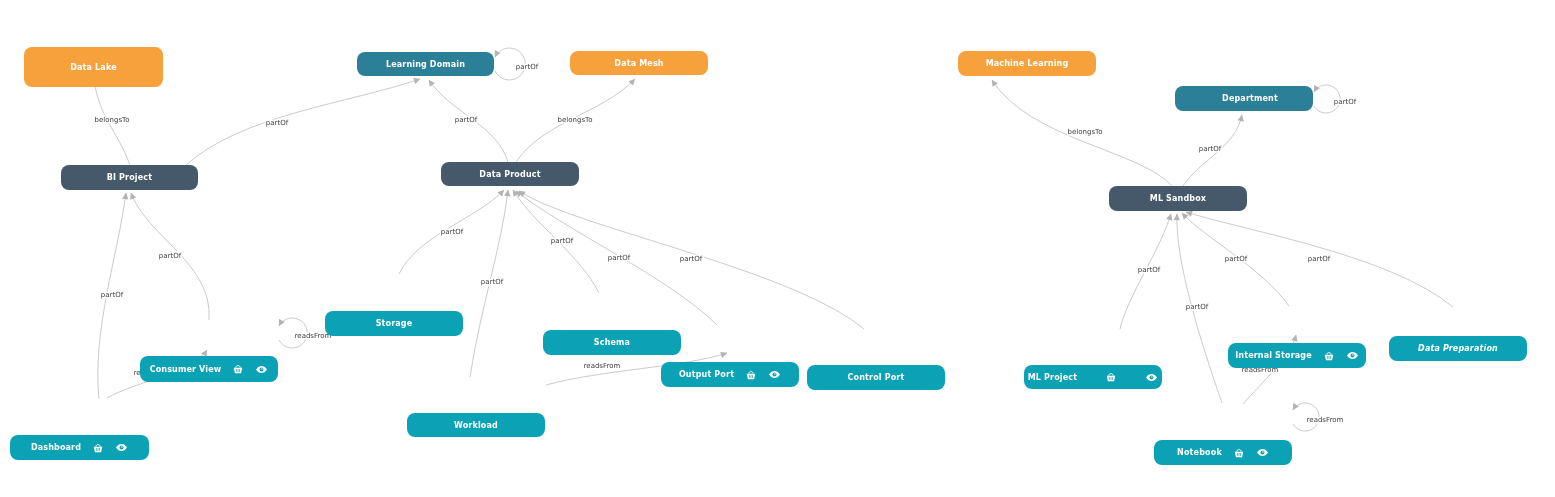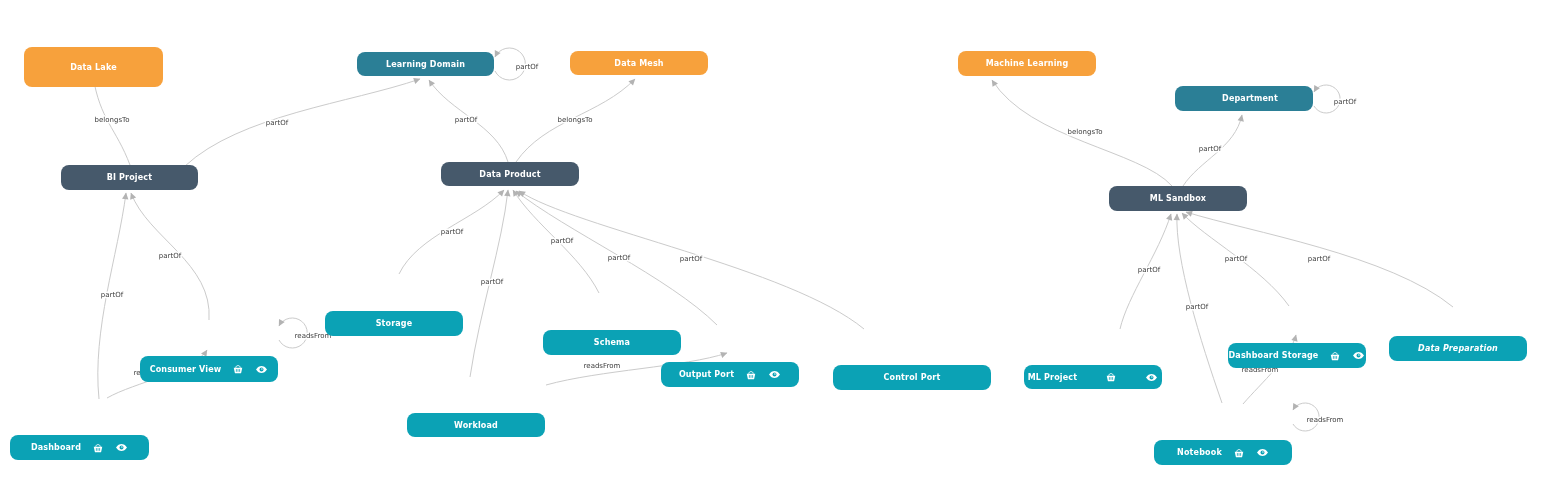--- a/index.html
+++ b/index.html
@@ -135,21 +135,21 @@
         </svg>
       </span>
       <span class="icon">
         <svg viewBox="0 0 24 24" width="13" height="13" aria-hidden="true">
           <path d="M12 5.5 C5.5 5.5 2 12 2 12 s3.5 6.5 10 6.5 10 -6.5 10 -6.5 -3.5 -6.5 -10 -6.5 z" fill="#ffffff"></path>
           <circle cx="12" cy="12" r="3.6" fill="#0BA2B5"></circle>
           <circle cx="12.8" cy="11" r="1.3" fill="#ffffff"></circle>
         </svg>
       </span>
     </div>
-    <div class="node artifact" style="left: 833px; top: 329px; width: 158px; height: 25px;">
+    <div class="node artifact" style="left: 807px; top: 329px; width: 138px; height: 25px;">
       <span class="nlabel">Control Port</span>
     </div>
     <div class="node artifact" style="left: 407px; top: 377px; width: 138px; height: 24px;">
       <span class="nlabel">Workload</span>
     </div>
     <div class="node artifact" style="left: 10px; top: 399px; width: 139px; height: 25px;">
       <span class="nlabel">Dashboard</span>
       <span class="icon">
         <svg viewBox="0 0 24 24" width="12" height="12" aria-hidden="true">
           <path d="M7.5 9.5 C7.5 3.8 16.5 3.8 16.5 9.5" fill="none" stroke="#ffffff" stroke-width="1.8"></path>
@@ -185,21 +185,21 @@
       </span>
       <span class="icon">
         <svg viewBox="0 0 24 24" width="13" height="13" aria-hidden="true">
           <path d="M12 5.5 C5.5 5.5 2 12 2 12 s3.5 6.5 10 6.5 10 -6.5 10 -6.5 -3.5 -6.5 -10 -6.5 z" fill="#ffffff"></path>
           <circle cx="12" cy="12" r="3.6" fill="#0BA2B5"></circle>
           <circle cx="12.8" cy="11" r="1.3" fill="#ffffff"></circle>
         </svg>
       </span>
     </div>
     <div class="node artifact" style="left: 1228px; top: 307px; width: 138px; height: 25px;">
-      <span class="nlabel">Dashboard Storage</span>
+      <span class="nlabel">Internal Storage</span>
       <span class="icon">
         <svg viewBox="0 0 24 24" width="12" height="12" aria-hidden="true">
           <path d="M7.5 9.5 C7.5 3.8 16.5 3.8 16.5 9.5" fill="none" stroke="#ffffff" stroke-width="1.8"></path>
           <path d="M3.5 9.3 h17 l-2.1 10.2 a1.6 1.6 0 0 1 -1.6 1.2 h-9.6 a1.6 1.6 0 0 1 -1.6 -1.2 z" fill="#ffffff"></path>
           <path d="M8.8 12.2 v5.4 M12 12.2 v5.4 M15.2 12.2 v5.4" stroke="#0BA2B5" stroke-width="1.5"></path>
         </svg>
       </span>
       <span class="icon">
         <svg viewBox="0 0 24 24" width="13" height="13" aria-hidden="true">
           <path d="M12 5.5 C5.5 5.5 2 12 2 12 s3.5 6.5 10 6.5 10 -6.5 10 -6.5 -3.5 -6.5 -10 -6.5 z" fill="#ffffff"></path>

